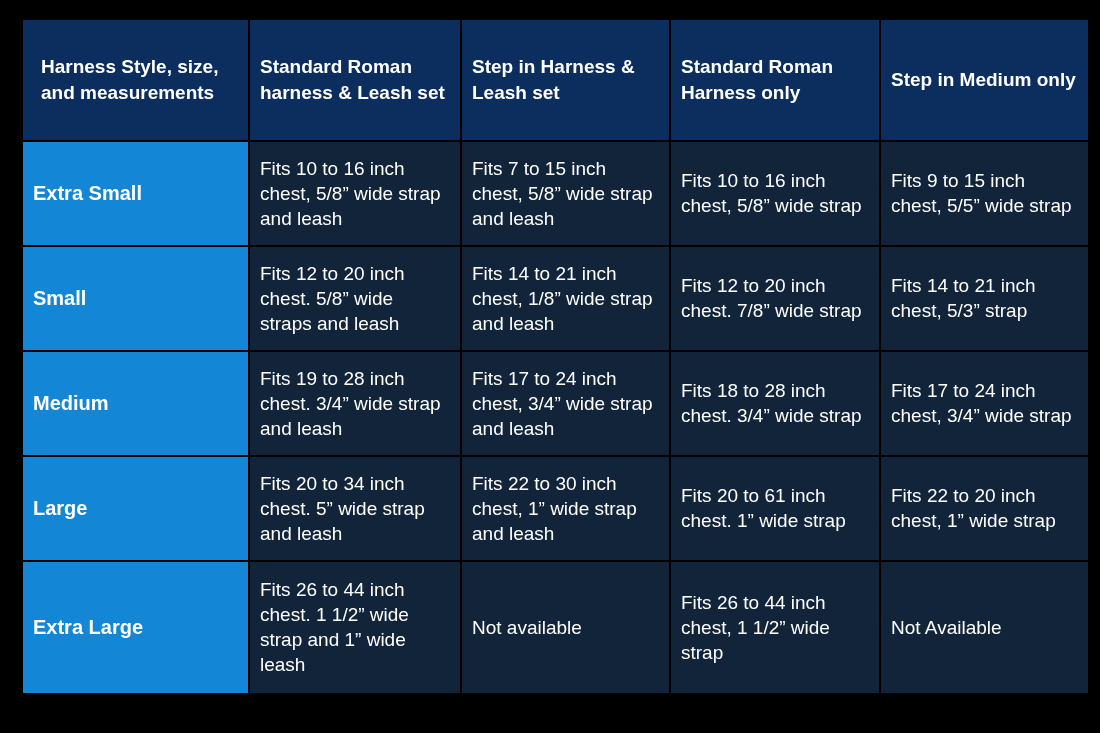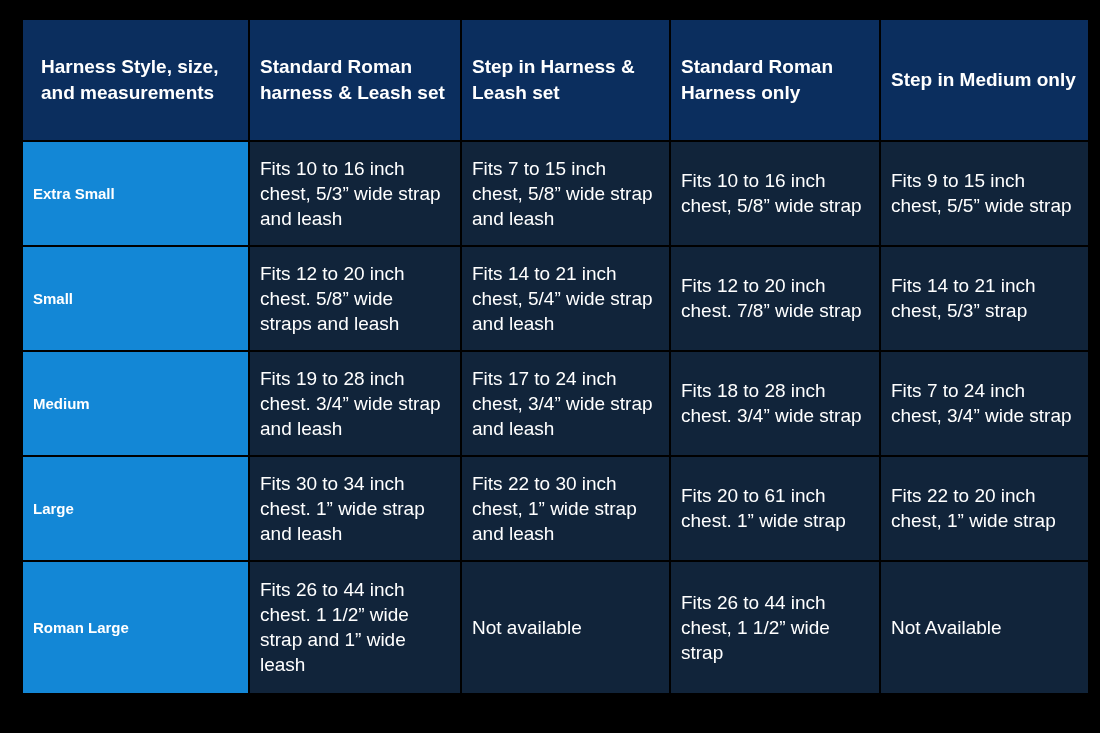--- a/index.html
+++ b/index.html
@@ -51,21 +51,21 @@
     height: 104px;
     padding: 6px 14px;
   }
   thead th.corner {
     text-align: left;
     padding-left: 18px;
   }
   
   td.size-label {
     background: #1387d6;
-    font-size: 15px;
+    font-size: 20px;
     font-weight: bold;
     line-height: 1.3;
   }
   
   td.data-cell {
     background: #11243a;
     font-size: 19px;
     line-height: 1.32;
     font-weight: normal;
   }
@@ -93,48 +93,48 @@
           <th class="corner">Harness Style, size, and measurements</th>
           <th>Standard Roman harness &amp; Leash set</th>
           <th>Step in Harness &amp; Leash set</th>
           <th>Standard Roman Harness only</th>
           <th>Step in Medium only</th>
         </tr>
       </thead>
       <tbody>
         <tr>
           <td class="size-label">Extra Small</td>
-          <td class="data-cell">Fits 10 to 16 inch chest, 5/3” wide strap and leash</td>
+          <td class="data-cell">Fits 10 to 16 inch chest, 5/8” wide strap and leash</td>
           <td class="data-cell">Fits 7 to 15 inch chest, 5/8” wide strap and leash</td>
           <td class="data-cell">Fits 10 to 16 inch chest, 5/8” wide strap</td>
           <td class="data-cell">Fits 9 to 15 inch chest, 5/5” wide strap</td>
         </tr>
         <tr>
           <td class="size-label">Small</td>
           <td class="data-cell">Fits 12 to 20 inch chest. 5/8” wide straps and leash</td>
-          <td class="data-cell">Fits 14 to 21 inch chest, 5/4” wide strap and leash</td>
+          <td class="data-cell">Fits 14 to 21 inch chest, 1/8” wide strap and leash</td>
           <td class="data-cell">Fits 12 to 20 inch chest. 7/8” wide strap</td>
           <td class="data-cell">Fits 14 to 21 inch chest, 5/3” strap</td>
         </tr>
         <tr>
           <td class="size-label">Medium</td>
           <td class="data-cell">Fits 19 to 28 inch chest. 3/4” wide strap and leash</td>
           <td class="data-cell">Fits 17 to 24 inch chest, 3/4” wide strap and leash</td>
           <td class="data-cell">Fits 18 to 28 inch chest. 3/4” wide strap</td>
-          <td class="data-cell">Fits 7 to 24 inch chest, 3/4” wide strap</td>
+          <td class="data-cell">Fits 17 to 24 inch chest, 3/4” wide strap</td>
         </tr>
         <tr>
           <td class="size-label">Large</td>
-          <td class="data-cell">Fits 30 to 34 inch chest. 1” wide strap and leash</td>
+          <td class="data-cell">Fits 20 to 34 inch chest. 5” wide strap and leash</td>
           <td class="data-cell">Fits 22 to 30 inch chest, 1” wide strap and leash</td>
           <td class="data-cell">Fits 20 to 61 inch chest. 1” wide strap</td>
           <td class="data-cell">Fits 22 to 20 inch chest, 1” wide strap</td>
         </tr>
         <tr>
-          <td class="size-label">Roman Large</td>
+          <td class="size-label">Extra Large</td>
           <td class="data-cell">Fits 26 to 44 inch chest. 1 1/2” wide strap and 1” wide leash</td>
           <td class="data-cell">Not available</td>
           <td class="data-cell">Fits 26 to 44 inch chest, 1 1/2” wide strap</td>
           <td class="data-cell">Not Available</td>
         </tr>
       </tbody>
     </table>
   </div>
 </div>
 

